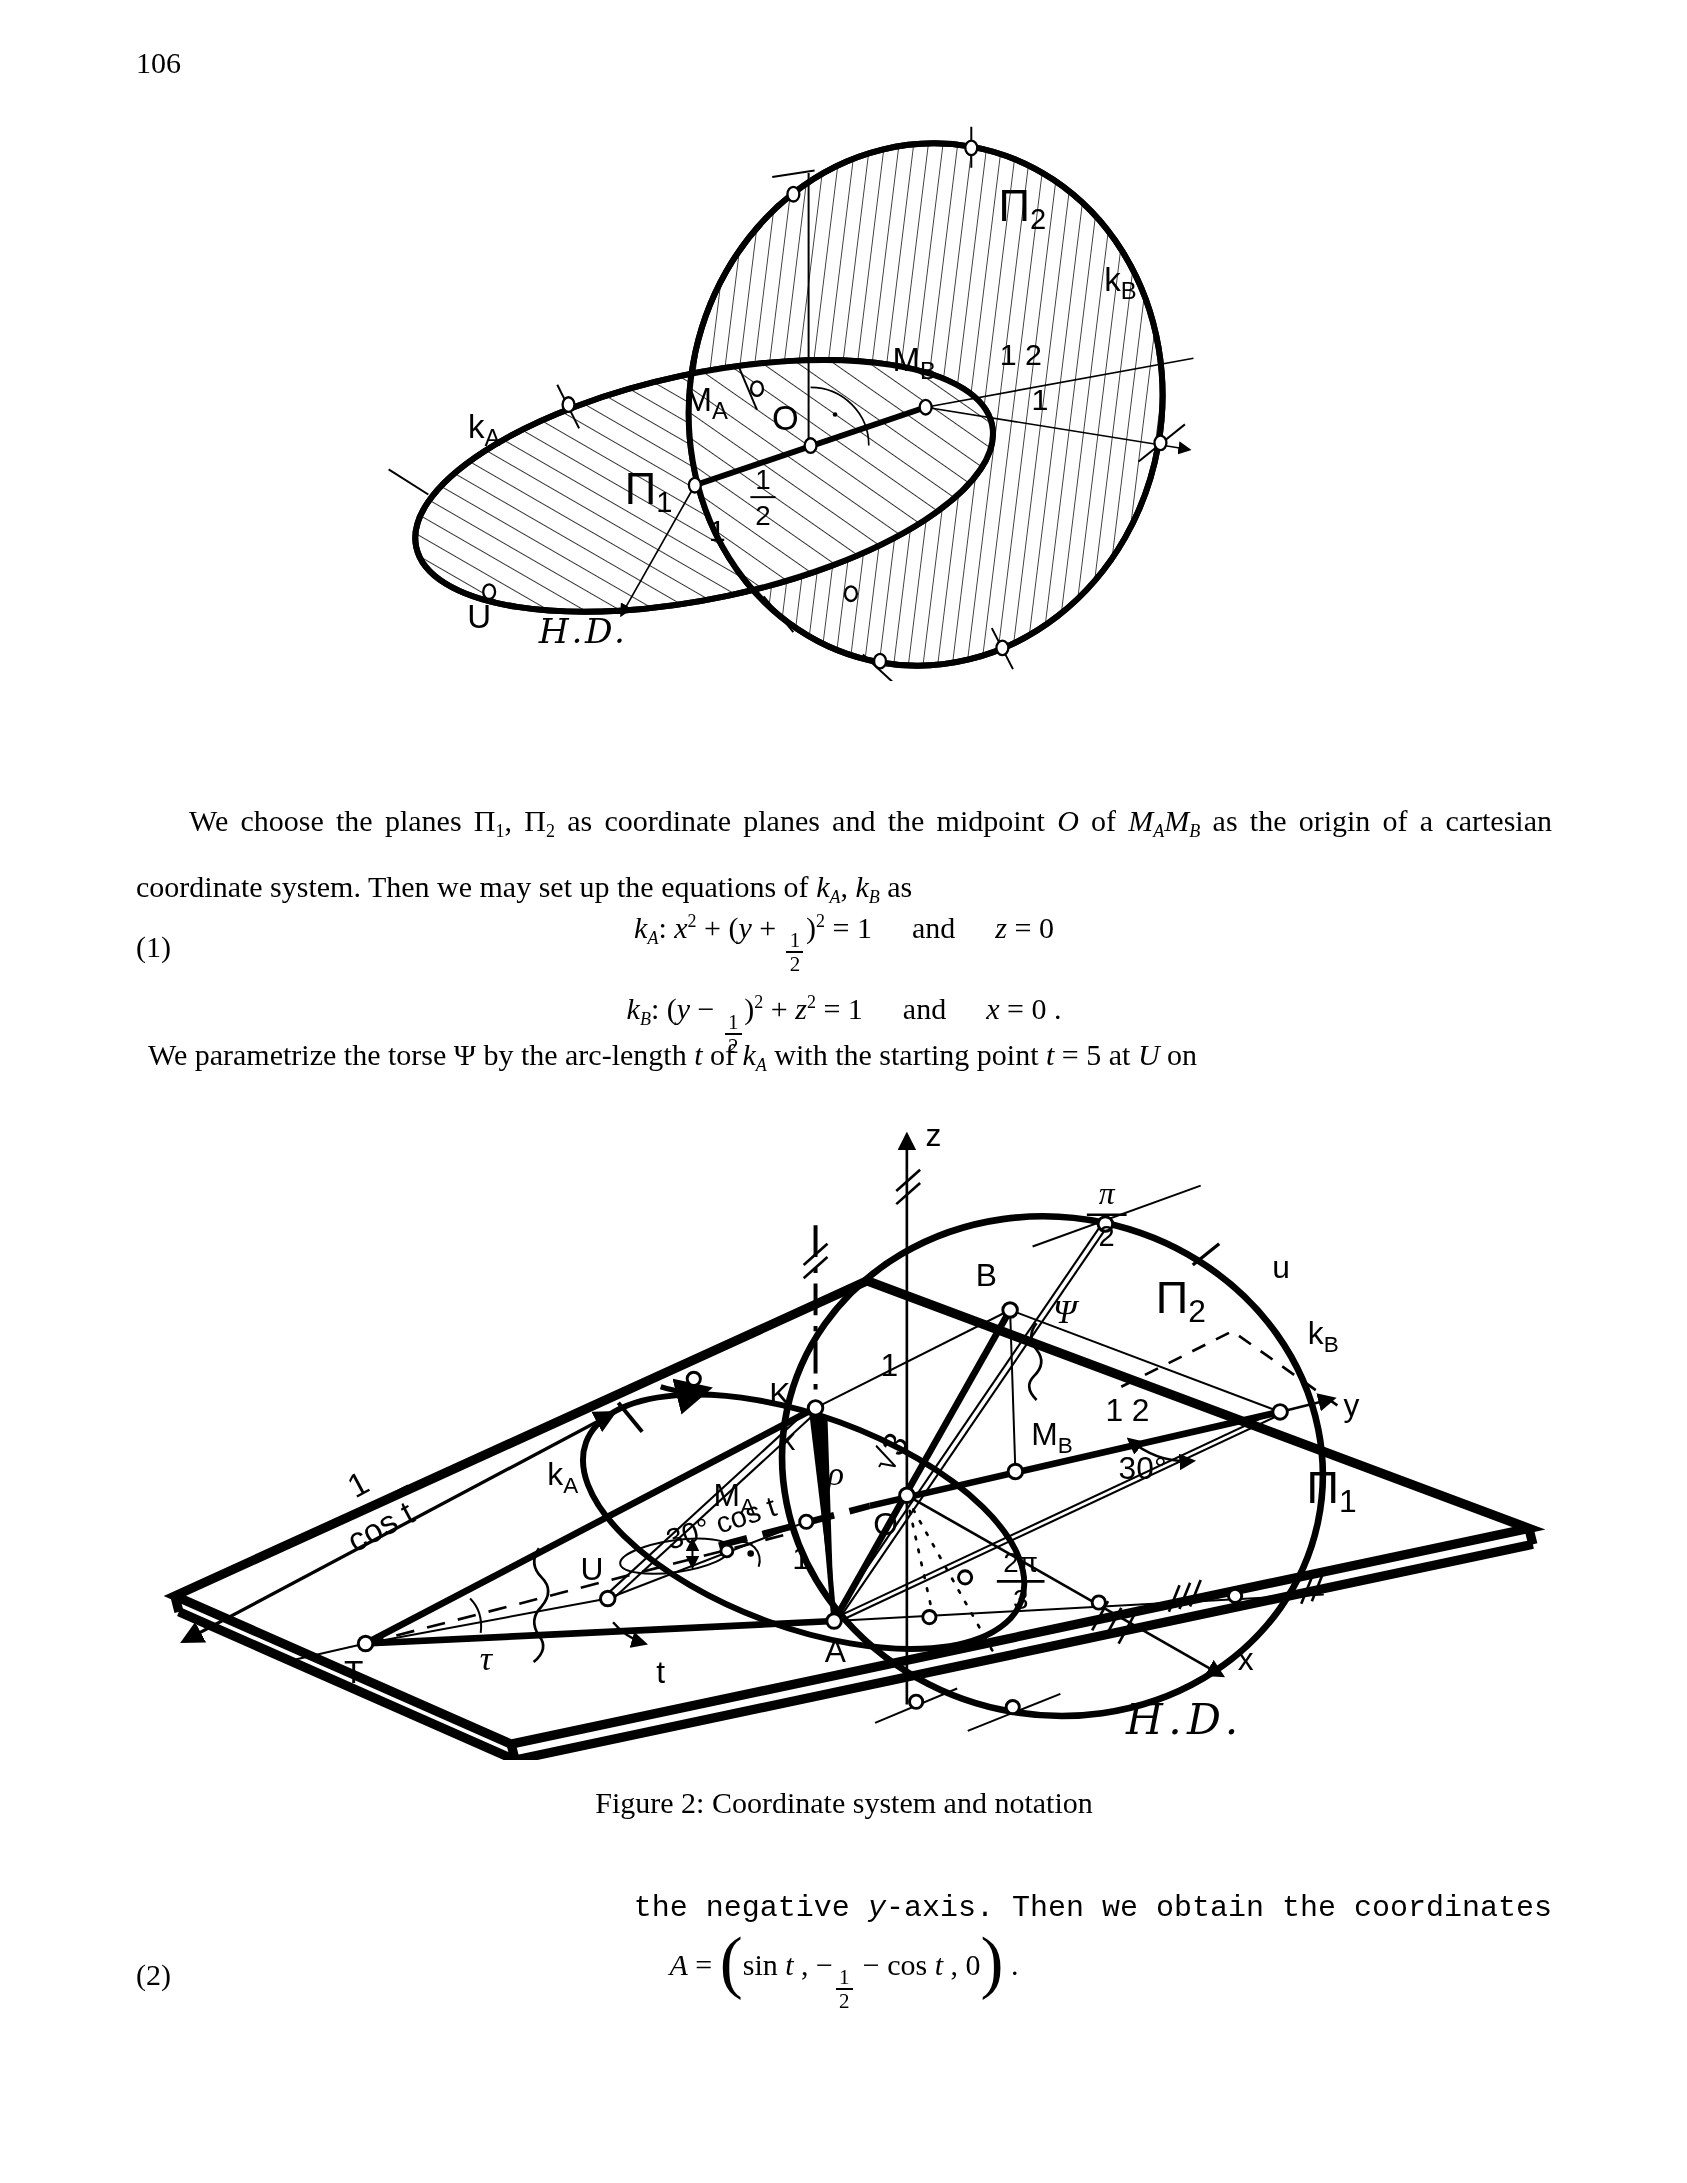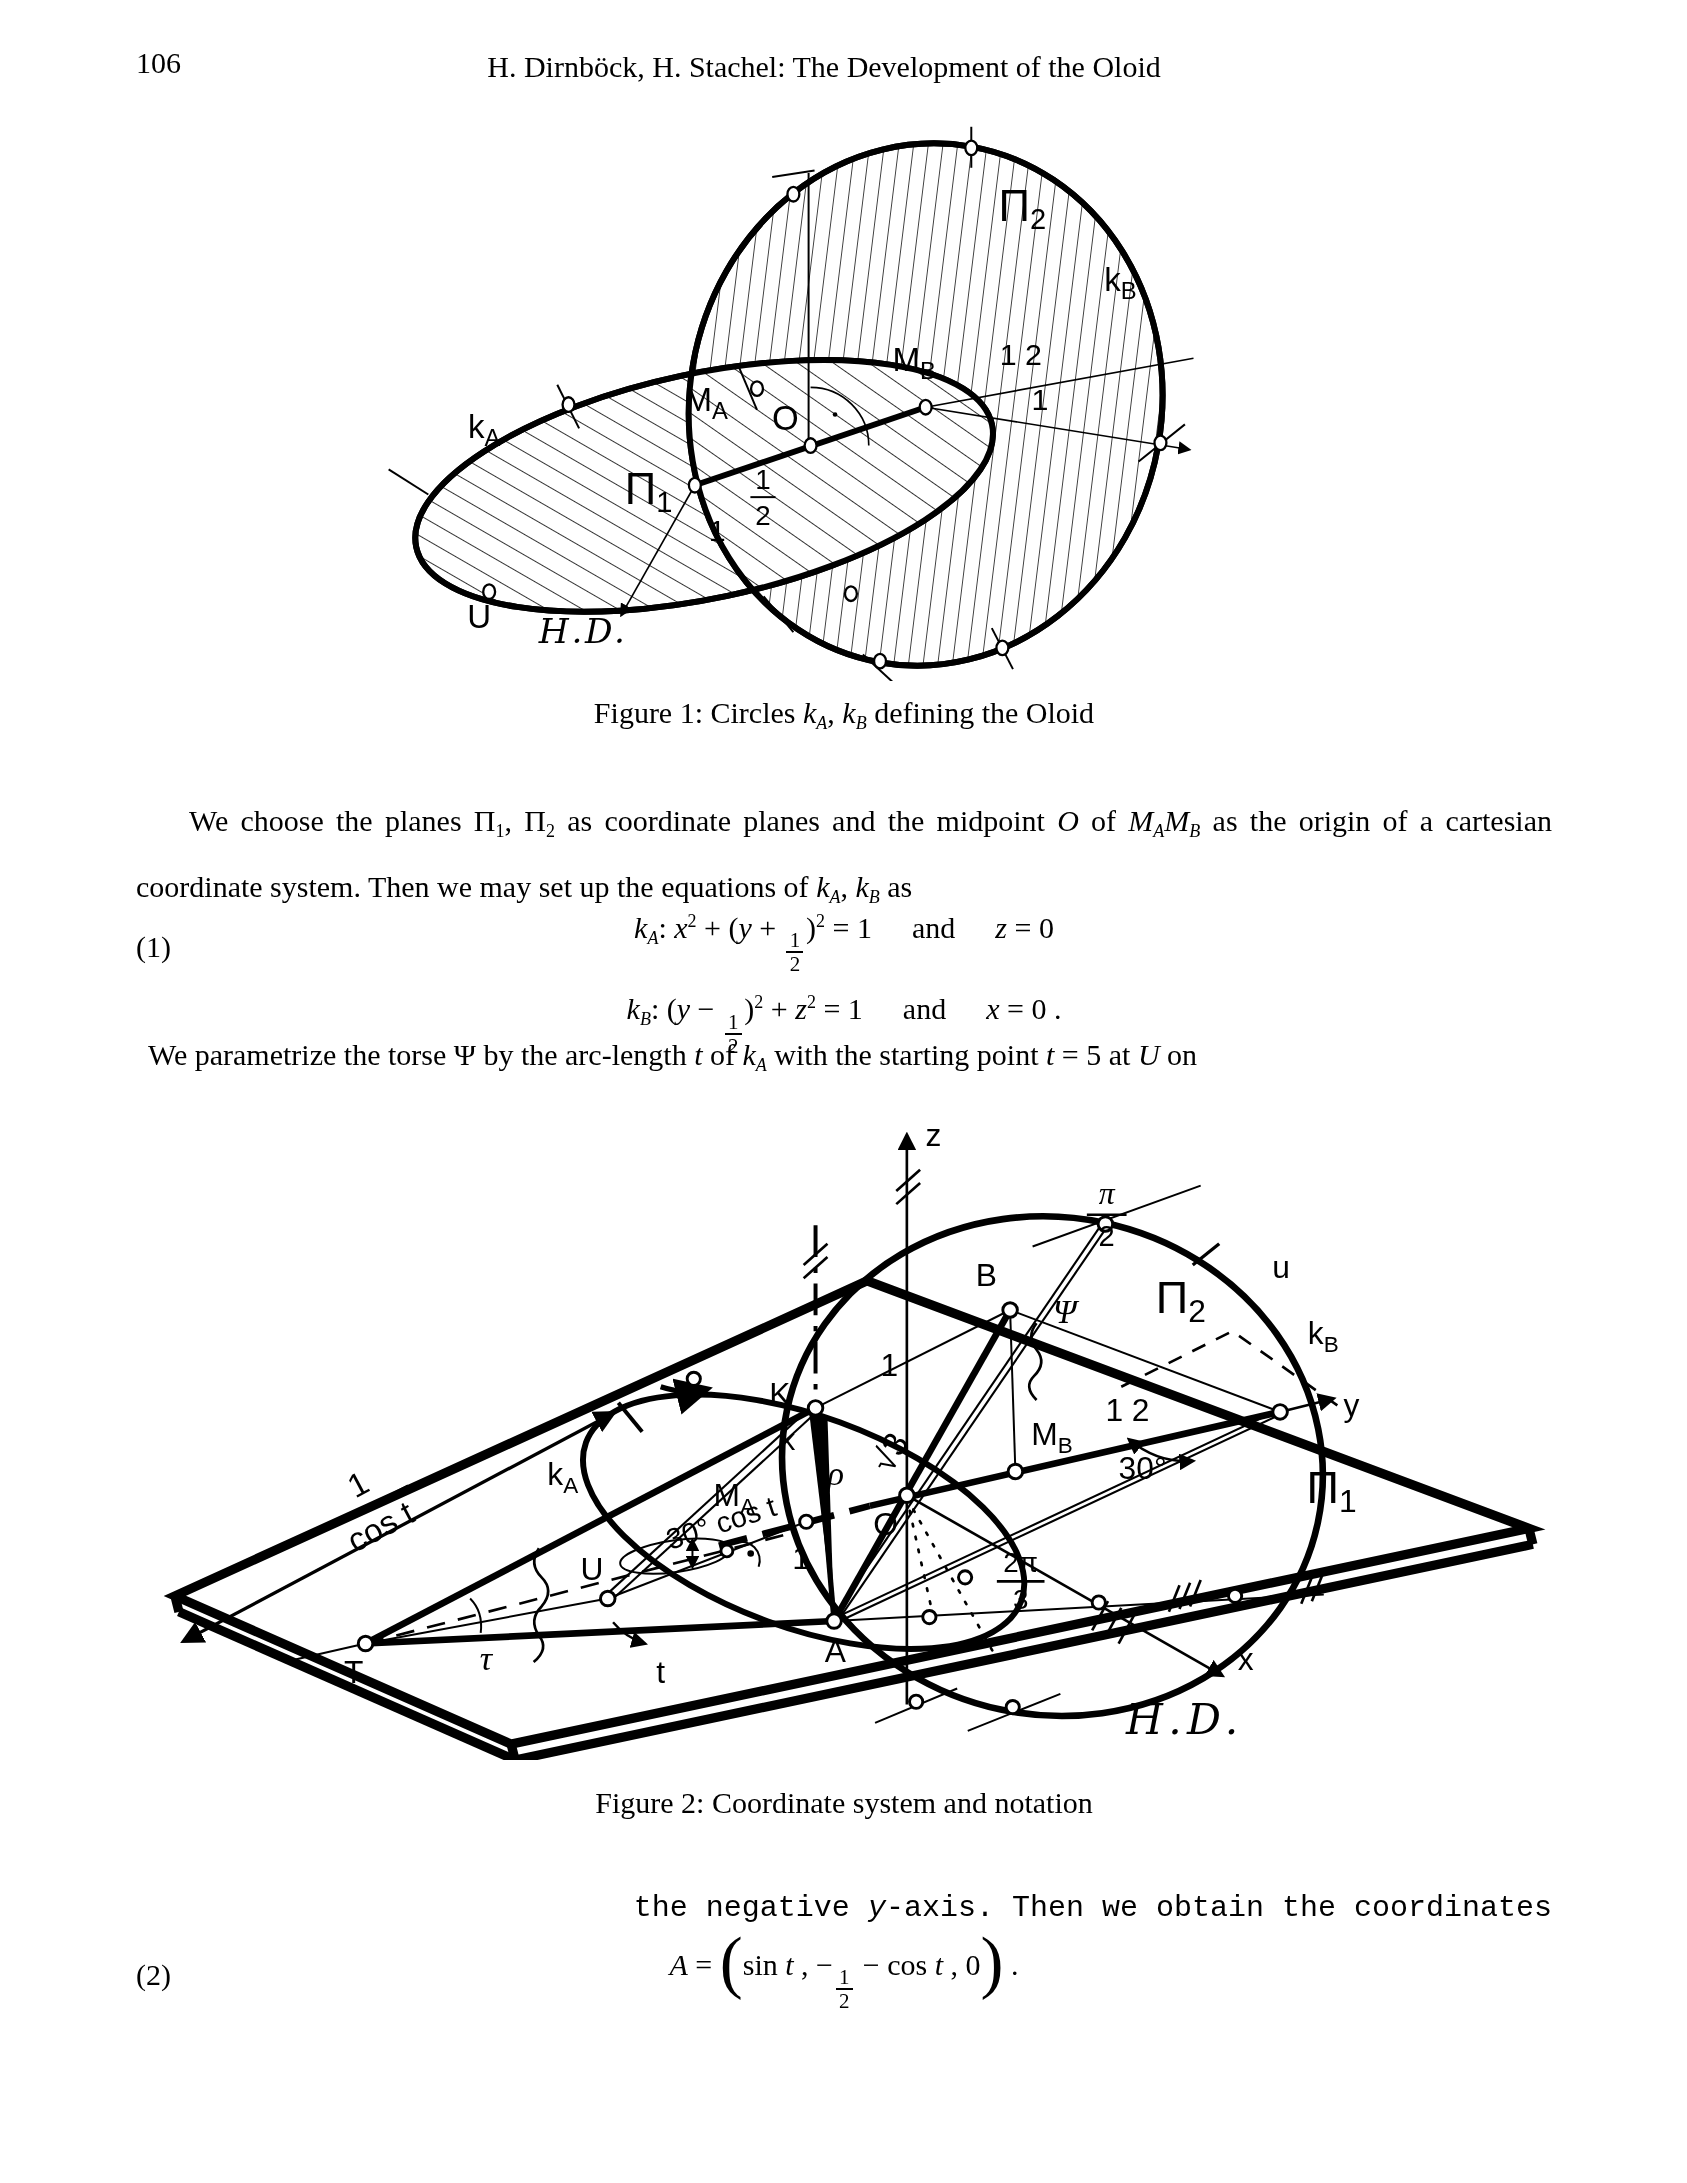--- a/index.html
+++ b/index.html
@@ -38,21 +38,20 @@
   .sig{font-family:"DejaVu Serif",serif;font-style:italic;letter-spacing:4px;}
   .mid{text-anchor:middle;}
   .endt{text-anchor:end;}
 </style>
 </head>
 <body>
 
 <div class="page">
 
   <span class="hdr-num">106</span>
-  <span class="hdr-title">H. Dirnböck, H. Stachel: The Development of the Oloid</span>
 
   <div class="fig1-wrap">
   <svg viewBox="0 0 1300 880" width="860" height="582">
     <defs>
       <pattern id="hA" width="27" height="27" patternUnits="userSpaceOnUse" patternTransform="rotate(-48)">
         <line x1="0" y1="0" x2="0" y2="27" stroke="#000" stroke-width="2.4"></line>
       </pattern>
       <pattern id="hL" width="31" height="31" patternUnits="userSpaceOnUse" patternTransform="rotate(-65)">
         <line x1="0" y1="0" x2="0" y2="31" stroke="#000" stroke-width="2.4"></line>
       </pattern>
@@ -129,21 +128,20 @@
       <text class="sf mid" x="594" y="590" font-size="42">1</text>
       <line x1="575" y1="602" x2="613" y2="602" stroke="#000" stroke-width="3"></line>
       <text class="sf mid" x="594" y="644" font-size="42">2</text>
     </g>
     <text class="sf" x="512" y="668" font-size="46">1</text>
     <text class="sf mid" x="165" y="800" font-size="50">U</text>
     <text class="sig" x="255" y="822" font-size="52">H.D.</text>
   </svg>
   </div>
 
-  <div class="caption cap1"><span>Figure 1: Circles </span><span class="s-i">k</span><span class="s-isub">A</span><span>, </span><span class="s-i">k</span><span class="s-isub">B</span><span> defining the Oloid</span></div>
 
   <div class="para p1"><span>We choose the planes </span><span>Π</span><span class="s-sub">1</span><span>, </span><span>Π</span><span class="s-sub">2</span><span> as coordinate planes and the midpoint </span><span class="s-i">O</span><span> of </span><span class="s-i">M</span><span class="s-isub">A</span><span class="s-i">M</span><span class="s-isub">B</span><span> as the origin of a cartesian coordinate system. Then we may set up the equations of </span><span class="s-i">k</span><span class="s-isub">A</span><span>, </span><span class="s-i">k</span><span class="s-isub">B</span><span> as</span></div>
 
   <div class="eq eq1">
     <span class="eqnum">(1)</span>
     <div class="eqline"><span class="s-i">k</span><span class="s-isub">A</span><span>:  </span><span class="s-i">x</span><span class="s-sup">2</span><span> + (</span><span class="s-i">y</span><span> + </span><span class="frac">
           <span class="fn">1</span>
           <span class="fd">2</span>
         </span><span>)</span><span class="s-sup">2</span><span> = 1</span><span class="s-w">and</span><span class="s-i">z</span><span> = 0</span></div>
     <div class="eqline"><span class="s-i">k</span><span class="s-isub">B</span><span>:  (</span><span class="s-i">y</span><span> − </span><span class="frac">

